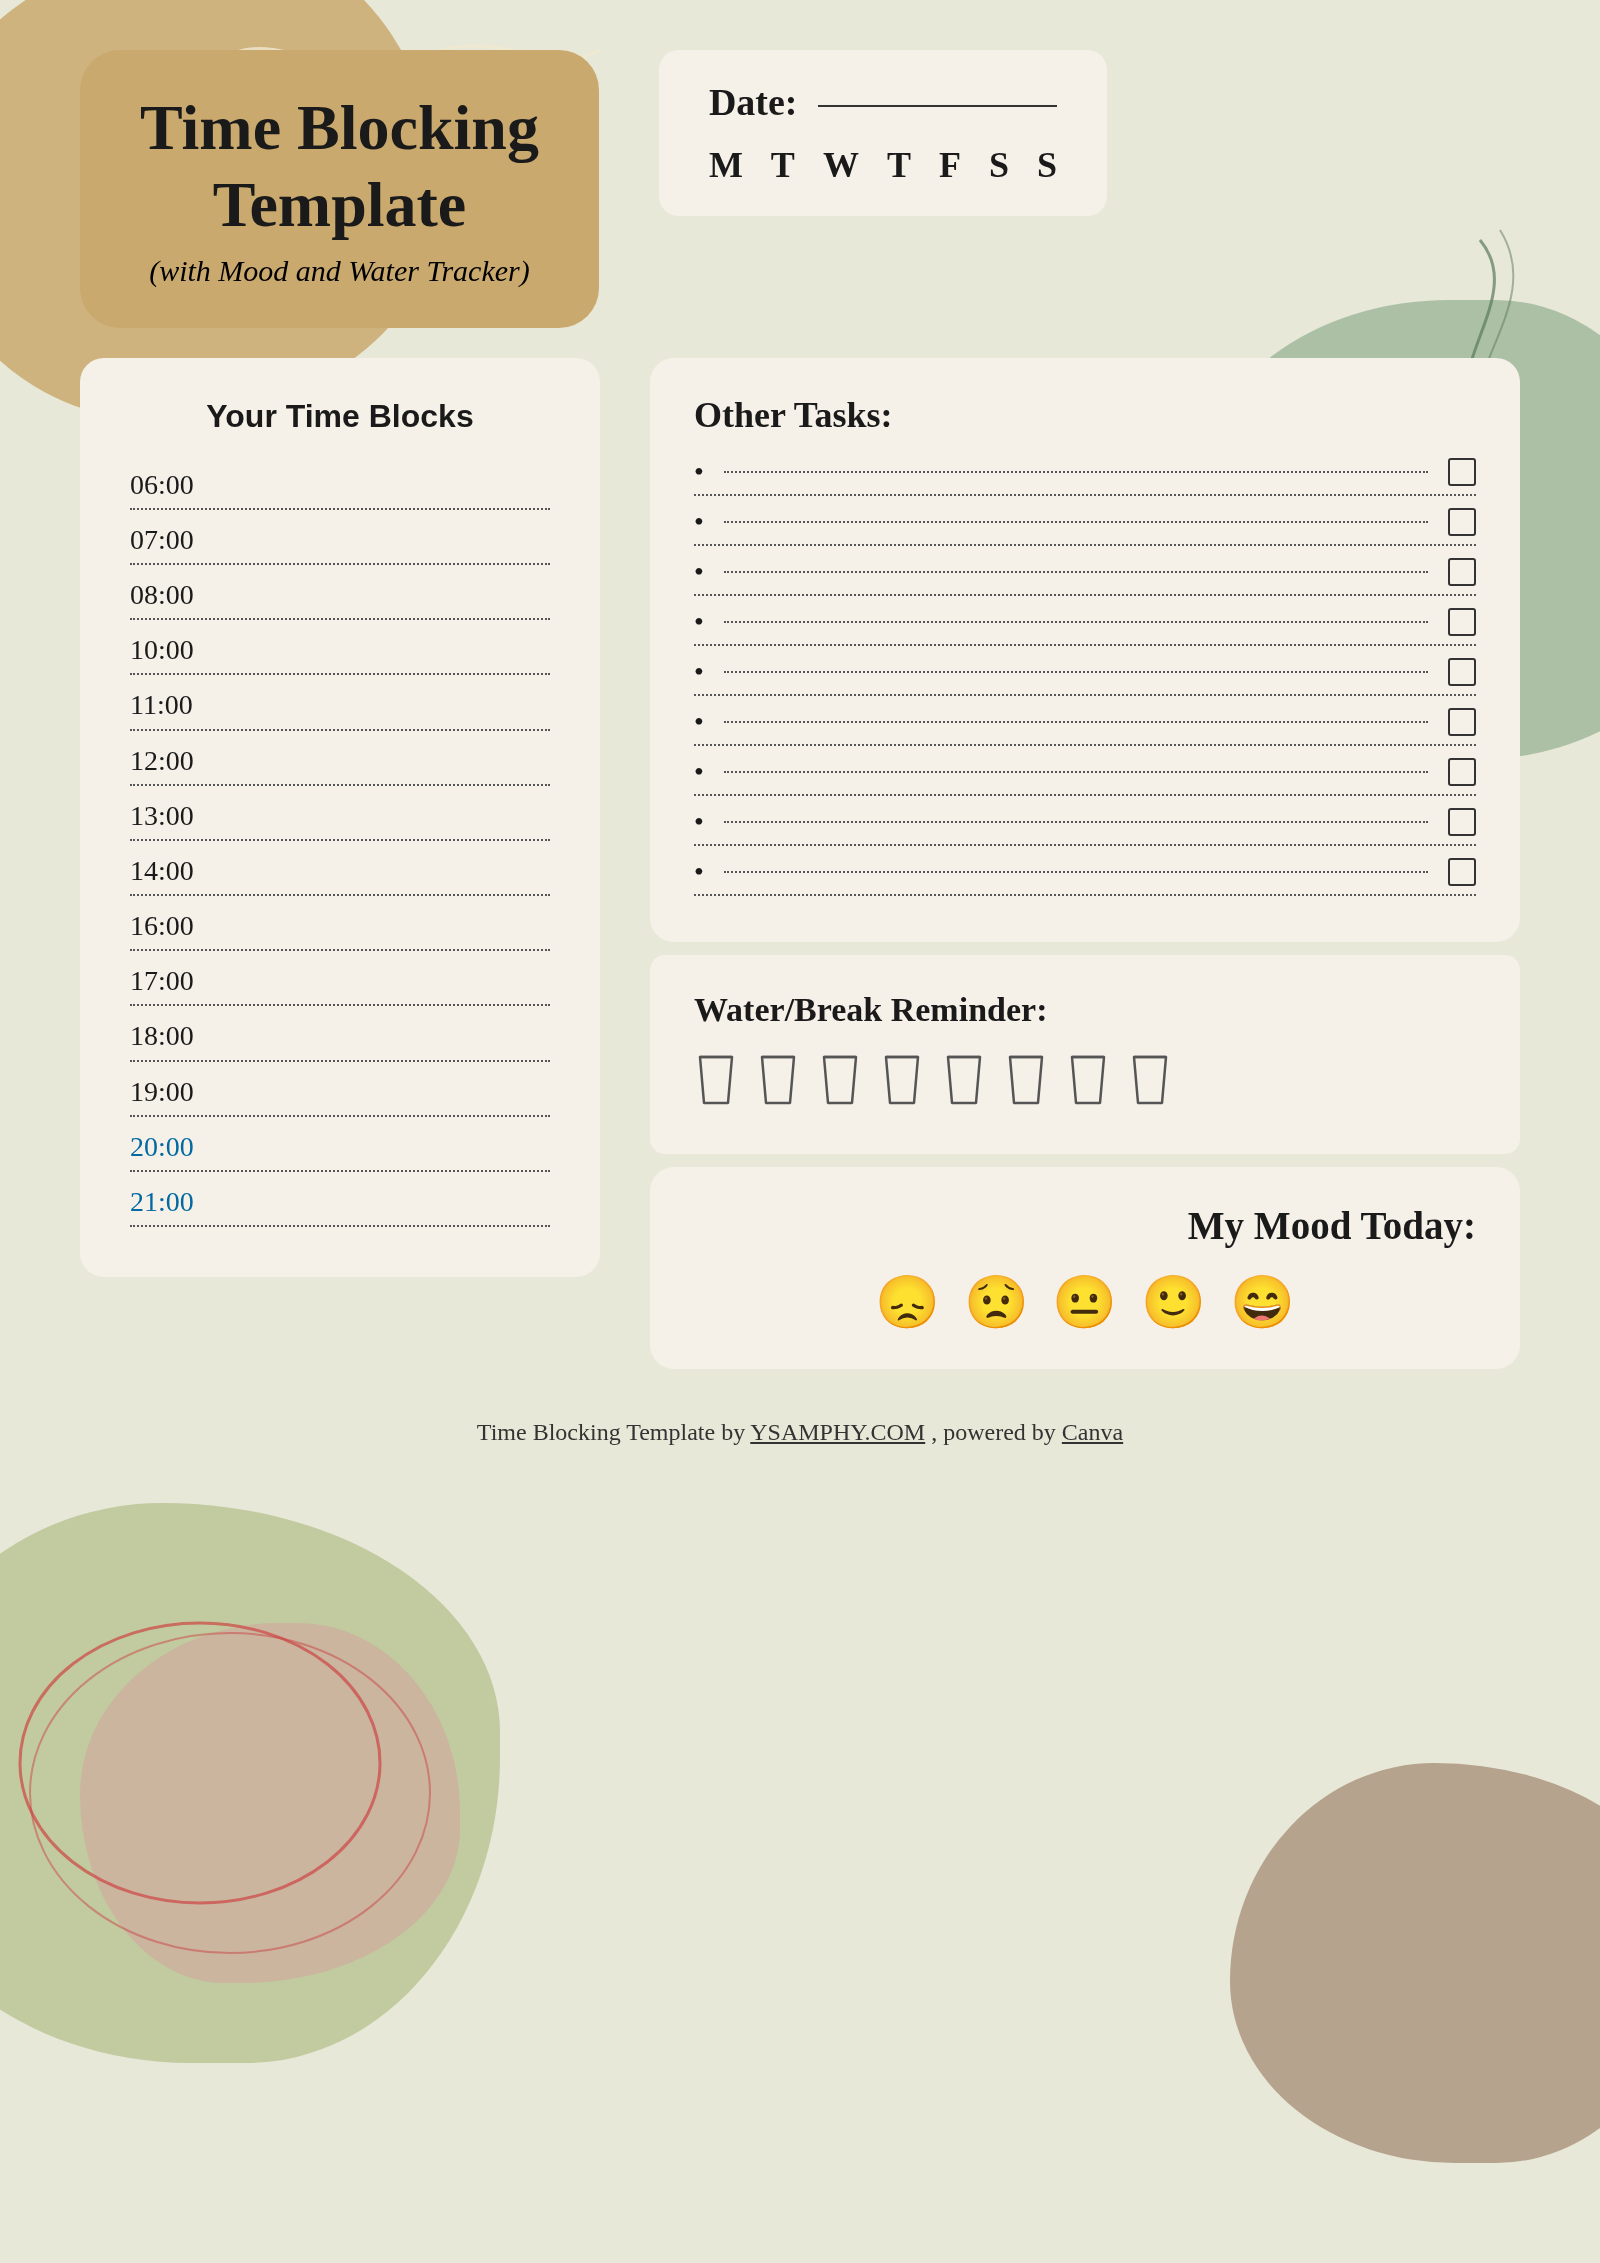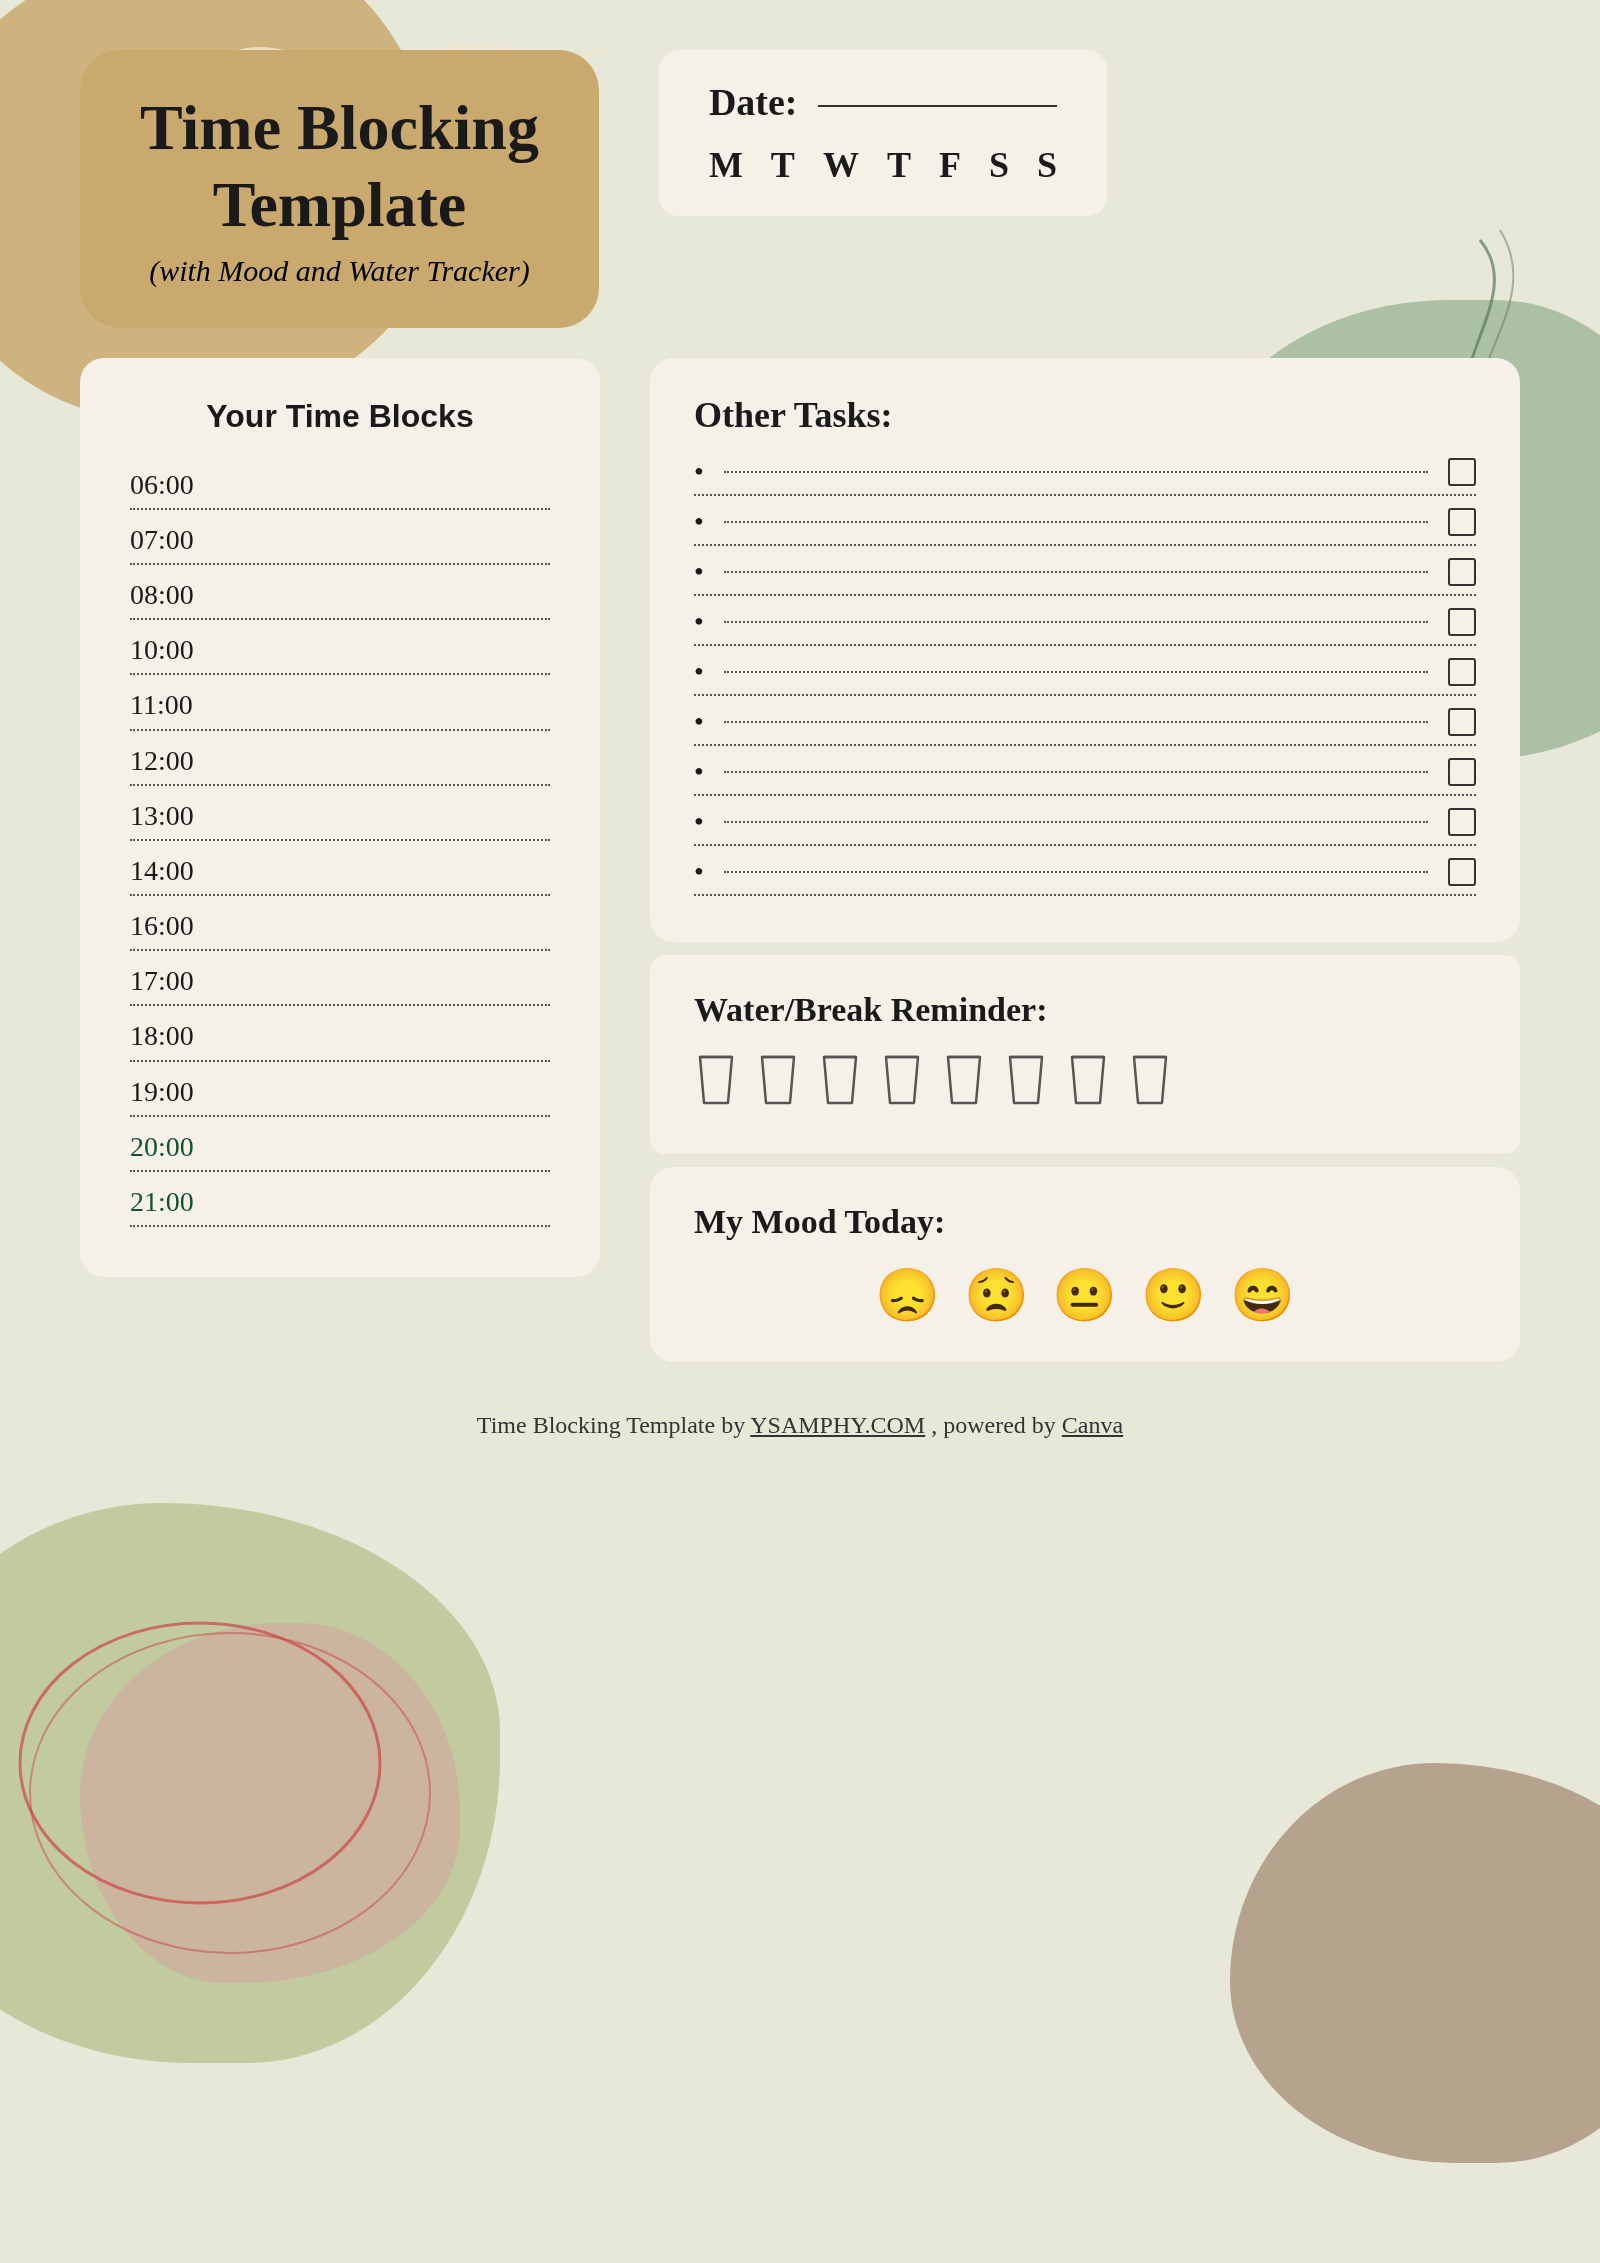--- a/index.html
+++ b/index.html
@@ -165,21 +165,21 @@
     }
 
     .time-label {
       font-size: 28px;
       color: #1a1a1a;
       font-family: Georgia, serif;
       line-height: 1.4;
     }
 
     .time-label.faded {
-      color: #14532d;
+      color: #0369a1;
     }
 
     .dotted-line {
       border: none;
       border-top: 2px dotted #555;
       margin: 4px 0 10px 0;
       width: 100%;
     }
 
     
@@ -261,24 +261,24 @@
     }
 
     
     .mood-panel {
       background: #f5f0e8;
       border-radius: 24px;
       padding: 36px 44px;
     }
 
     .mood-title {
-      font-size: 34px;
-      font-weight: bold;
-      color: #1a1a1a;
-      text-align: left;
+      font-size: 39px;
+      font-weight: bold;
+      color: #1a1a1a;
+      text-align: right;
       margin-bottom: 24px;
     }
 
     .mood-faces {
       display: flex;
       gap: 24px;
       justify-content: center;
     }
 
     .mood-face {

